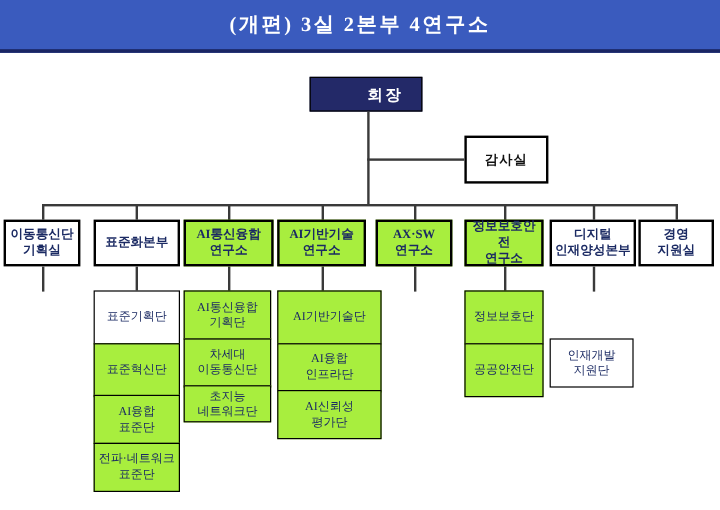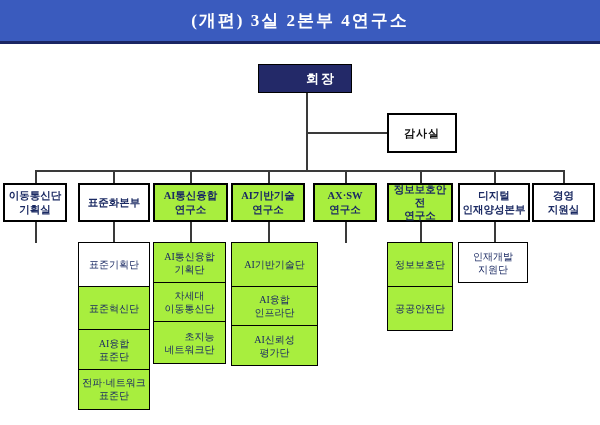--- a/index.html
+++ b/index.html
@@ -104,32 +104,32 @@
       <div class="sub hl" style="height: 41px;">AI융합
 표준단</div>
       <div class="sub hl" style="height: 41px;">전파·네트워크
 표준단</div>
     </div>
   <div class="subs" style="left:153px; width:73px;">
       <div class="sub hl" style="height: 41px;">AI통신융합
 기획단</div>
       <div class="sub hl" style="height: 41px;">차세대
 이동통신단</div>
-      <div class="sub hl" style="height: 43px; text-align: right;">초지능
+      <div class="sub hl" style="height: 31px;">초지능
 네트워크단</div>
     </div>
   <div class="subs" style="left:231px; width:87px;border-radius:11px;">
       <div class="sub hl" style="height: 45px;">AI기반기술단</div>
       <div class="sub hl" style="height: 41px;">AI융합
 인프라단</div>
       <div class="sub hl" style="height: 41px;">AI신뢰성
 평가단</div>
     </div>
   <div class="subs" style="left:387px; width:66px;">
       <div class="sub hl" style="height: 45px;">정보보호단</div>
       <div class="sub hl" style="height: 45px;">공공안전단</div>
     </div>
   <div class="subs" style="left:458px; width:70px;">
-      <div class="sub" style="height: 41px;">인재개발
+      <div class="sub" style="height: 41px; margin-top: 40px;">인재개발
 지원단</div>
     </div>
 
 </div>
 
 </body></html>

